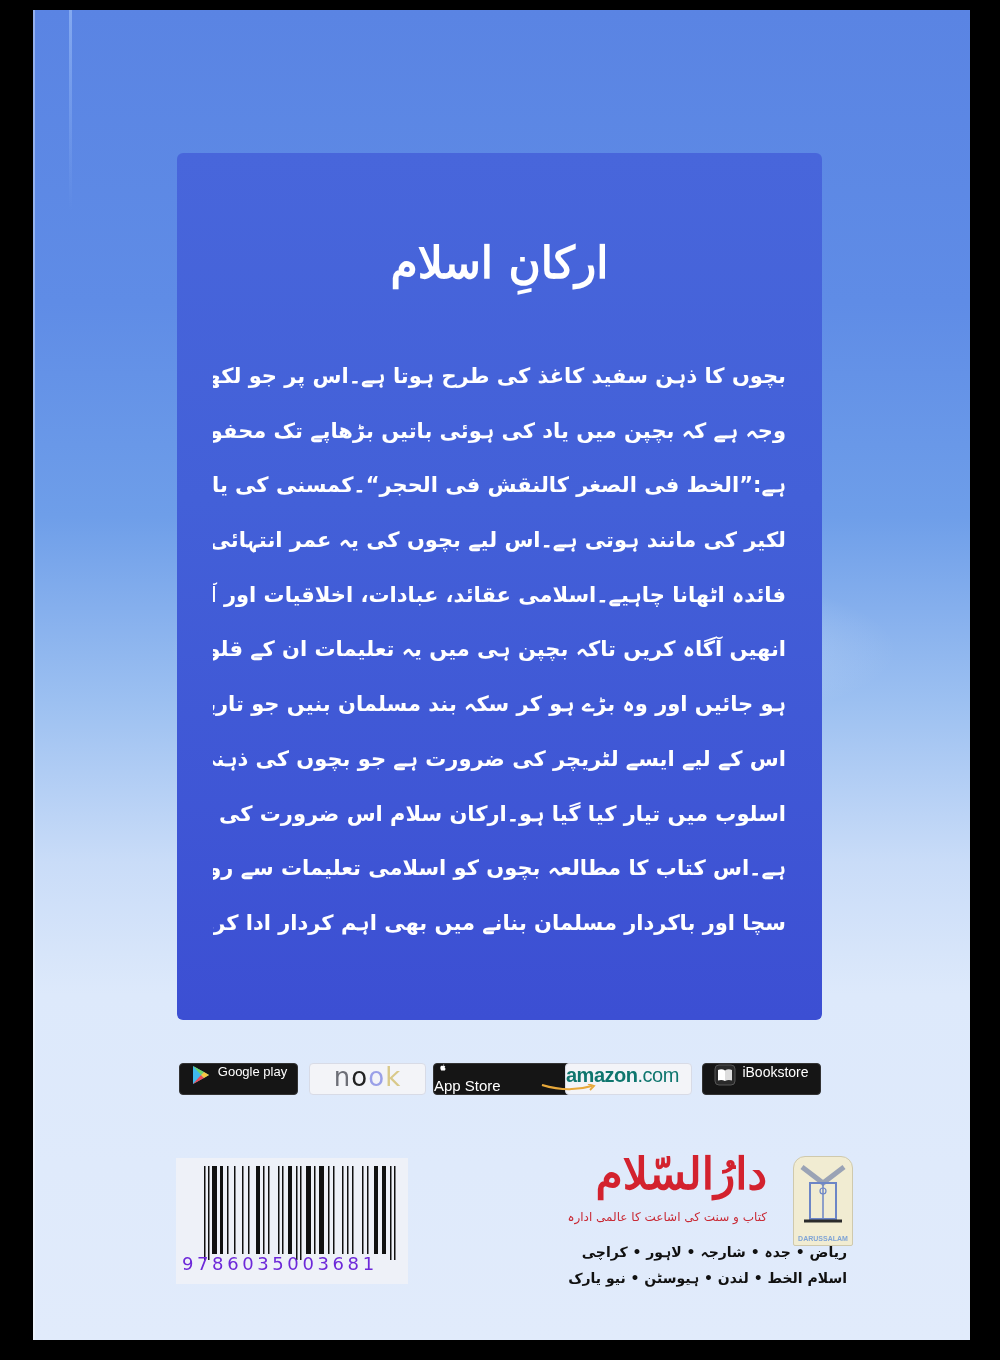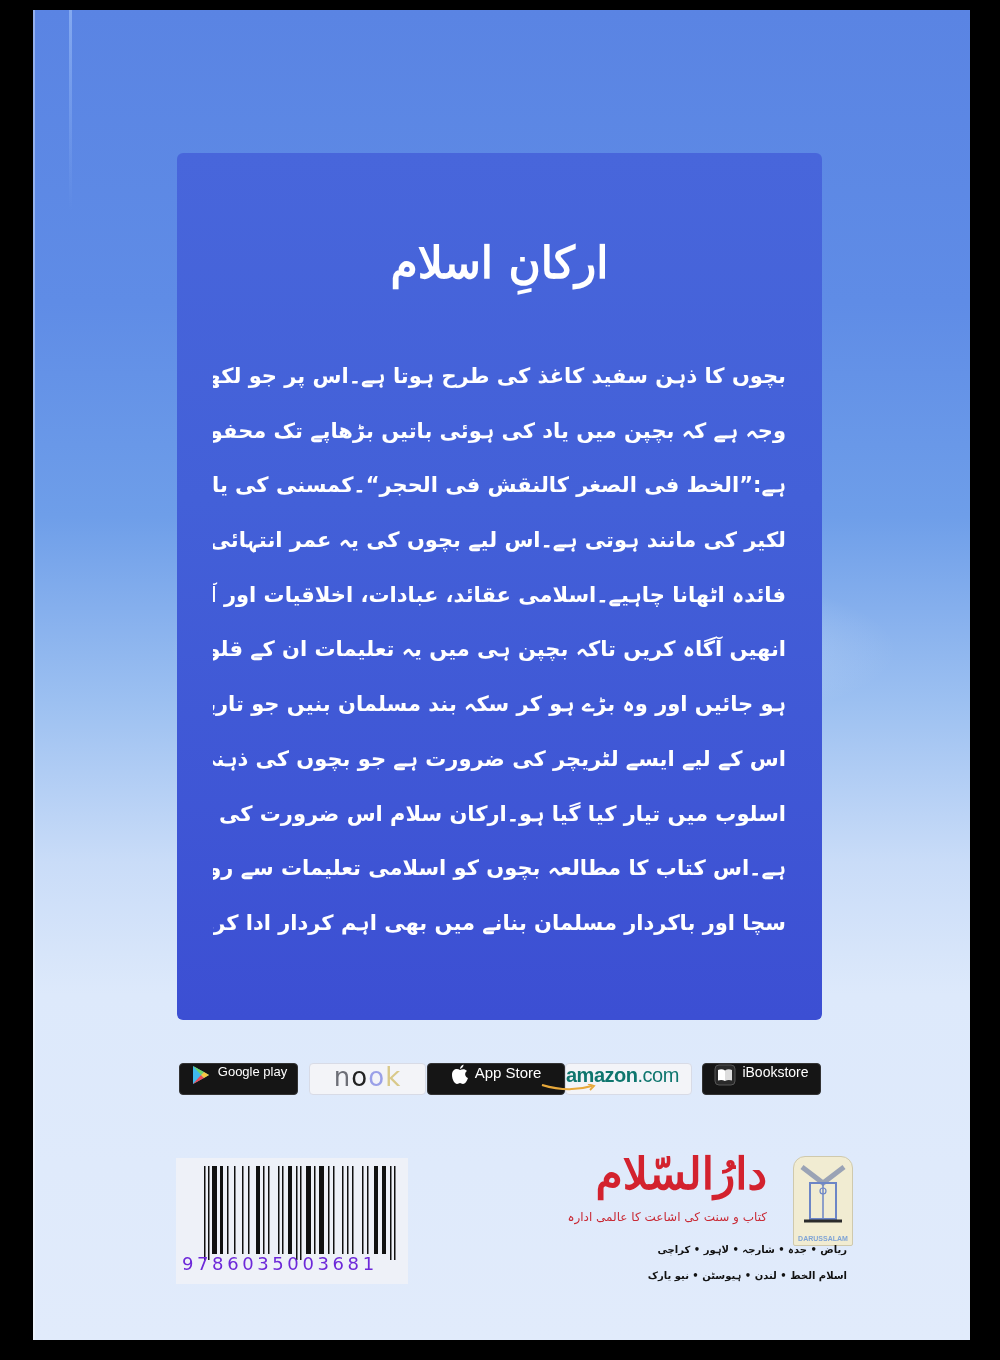--- a/index.html
+++ b/index.html
@@ -81,21 +81,21 @@
   .emblem {
     position: absolute; right: 8px; top: 8px; width: 58px; height: 88px;
     background: #f1ecd2; border-radius: 12px 12px 2px 2px; border: 1px solid #cfc9ad;
   }
   .emblem-label {
     position: absolute; bottom: 3px; left: 0; right: 0; text-align: center;
     font-family: "Liberation Sans", sans-serif; font-size: 7px; font-weight: bold; color: #7fa4d6;
   }
   .cities {
     position: absolute; right: 14px; width: 290px; text-align: right; direction: rtl;
-    color: #111; font-family: "DejaVu Sans", sans-serif; font-size: 10px; font-weight: bold;
+    color: #111; font-family: "DejaVu Sans", sans-serif; font-size: 14px; font-weight: bold;
   }
   .cities.row1 { top: 96px; }
   .cities.row2 { top: 122px; }
 </style>
 </head>
 <body>
 
 <div class="cover">
   <div class="spine-line"></div>
 
@@ -122,21 +122,21 @@
         <polygon points="3,2 19,11 3,20" fill="#3fb9ec"></polygon>
         <polygon points="3,2 14,8 11,11 3,2" fill="#6fd36a"></polygon>
         <polygon points="3,20 14,14 11,11" fill="#ef4a55"></polygon>
         <polygon points="14,8 19,11 14,14 11,11" fill="#f9c740"></polygon>
       </svg>
       <span class="lbl">Google play</span>
     </div>
     <div class="badge light" style="left:130px;width:117px;">
       <span class="nook-lbl"><span class="n">n</span><span class="o1">o</span><span class="o2">o</span><span class="k">k</span></span>
     </div>
-    <div class="badge dark appstore" style="left:248px;width:138px;">
+    <div class="badge dark appstore" style="left:254px;width:138px;flex-direction:column;">
       <svg width="18" height="21" viewBox="0 0 18 21">
         <path d="M9 6 C6 4,1 5,1 11 C1 16,4 20,6 20 C7.5 20,8 19,9 19 C10 19,10.5 20,12 20 C14 20,16 17,17 14 C14 13,13 9,16 7 C14 4.5,11 5,9 6 Z" fill="#fff"></path>
         <path d="M9 5 C9 3,10.5 1,12.5 0.5 C12.7 2.5,11 4.5,9 5 Z" fill="#fff"></path>
       </svg>
       <span class="lbl">App Store</span>
     </div>
     <div class="badge light amazon" style="left:386px;width:127px;">
       <span class="word"><span>amazon</span><span class="com">.com</span></span>
       <svg class="smile" viewBox="0 0 60 8">
         <path d="M2 1 Q28 9 52 2" stroke="#e7a83a" stroke-width="2.2" fill="none"></path>

